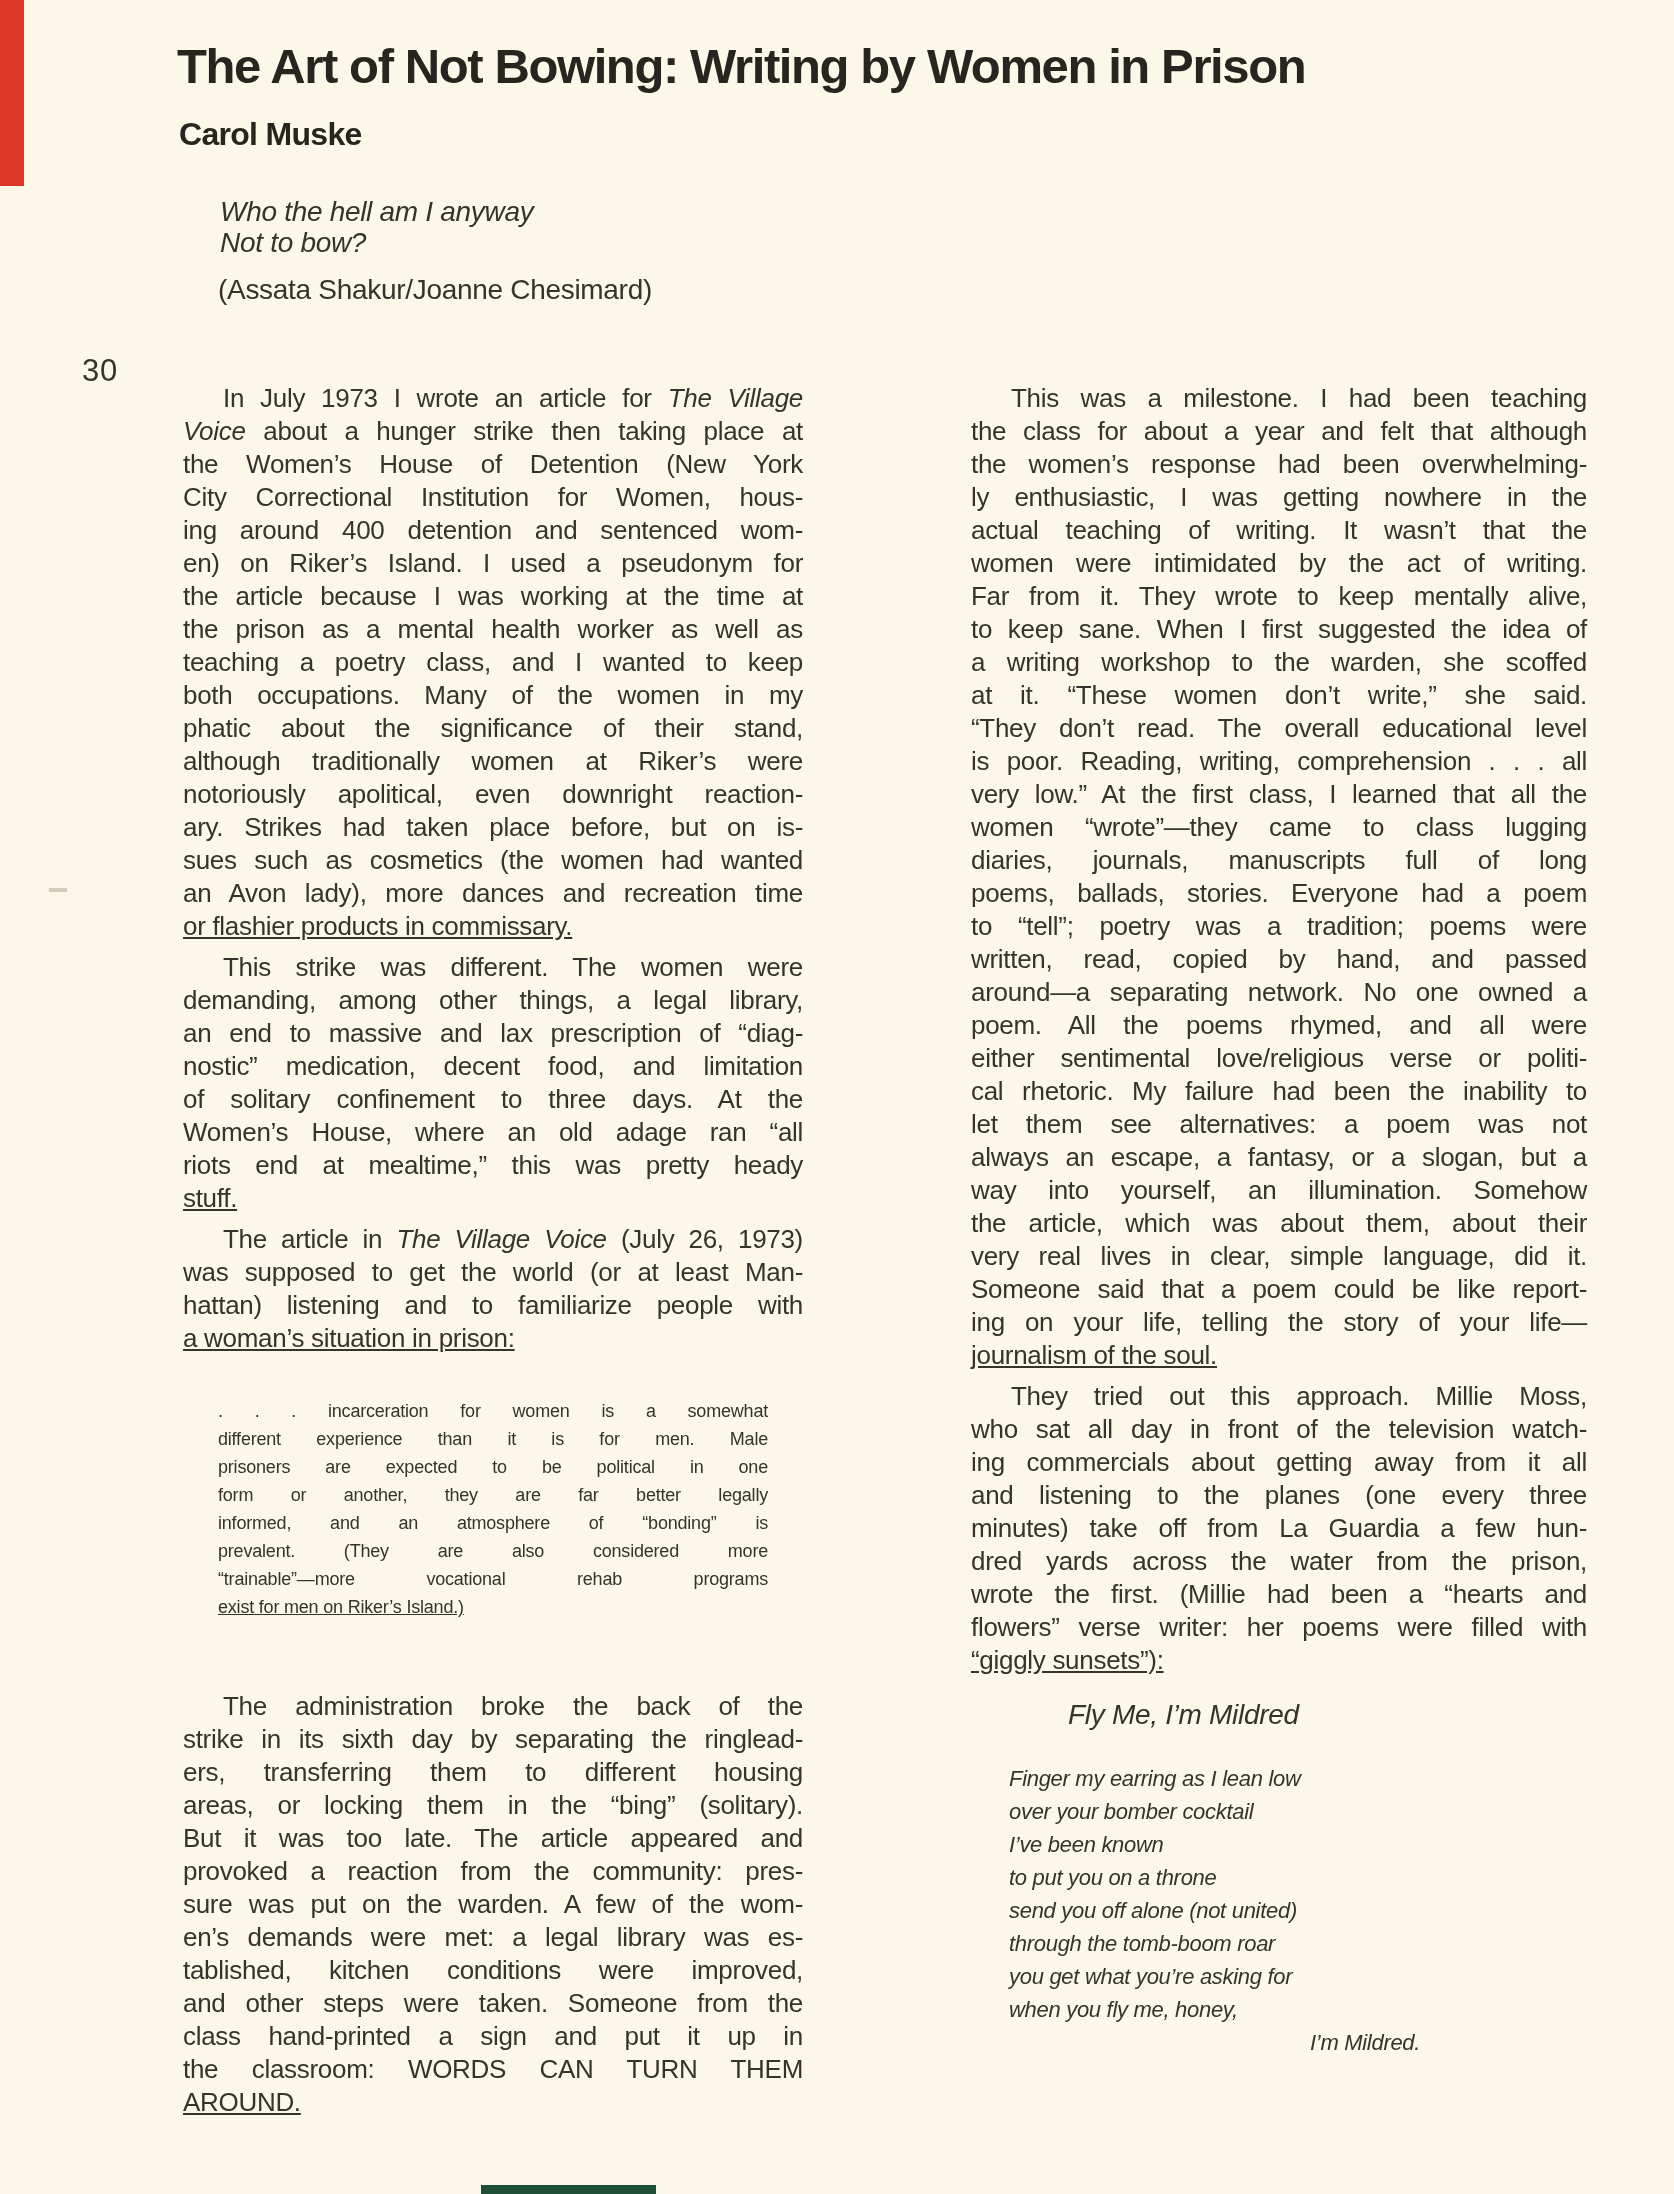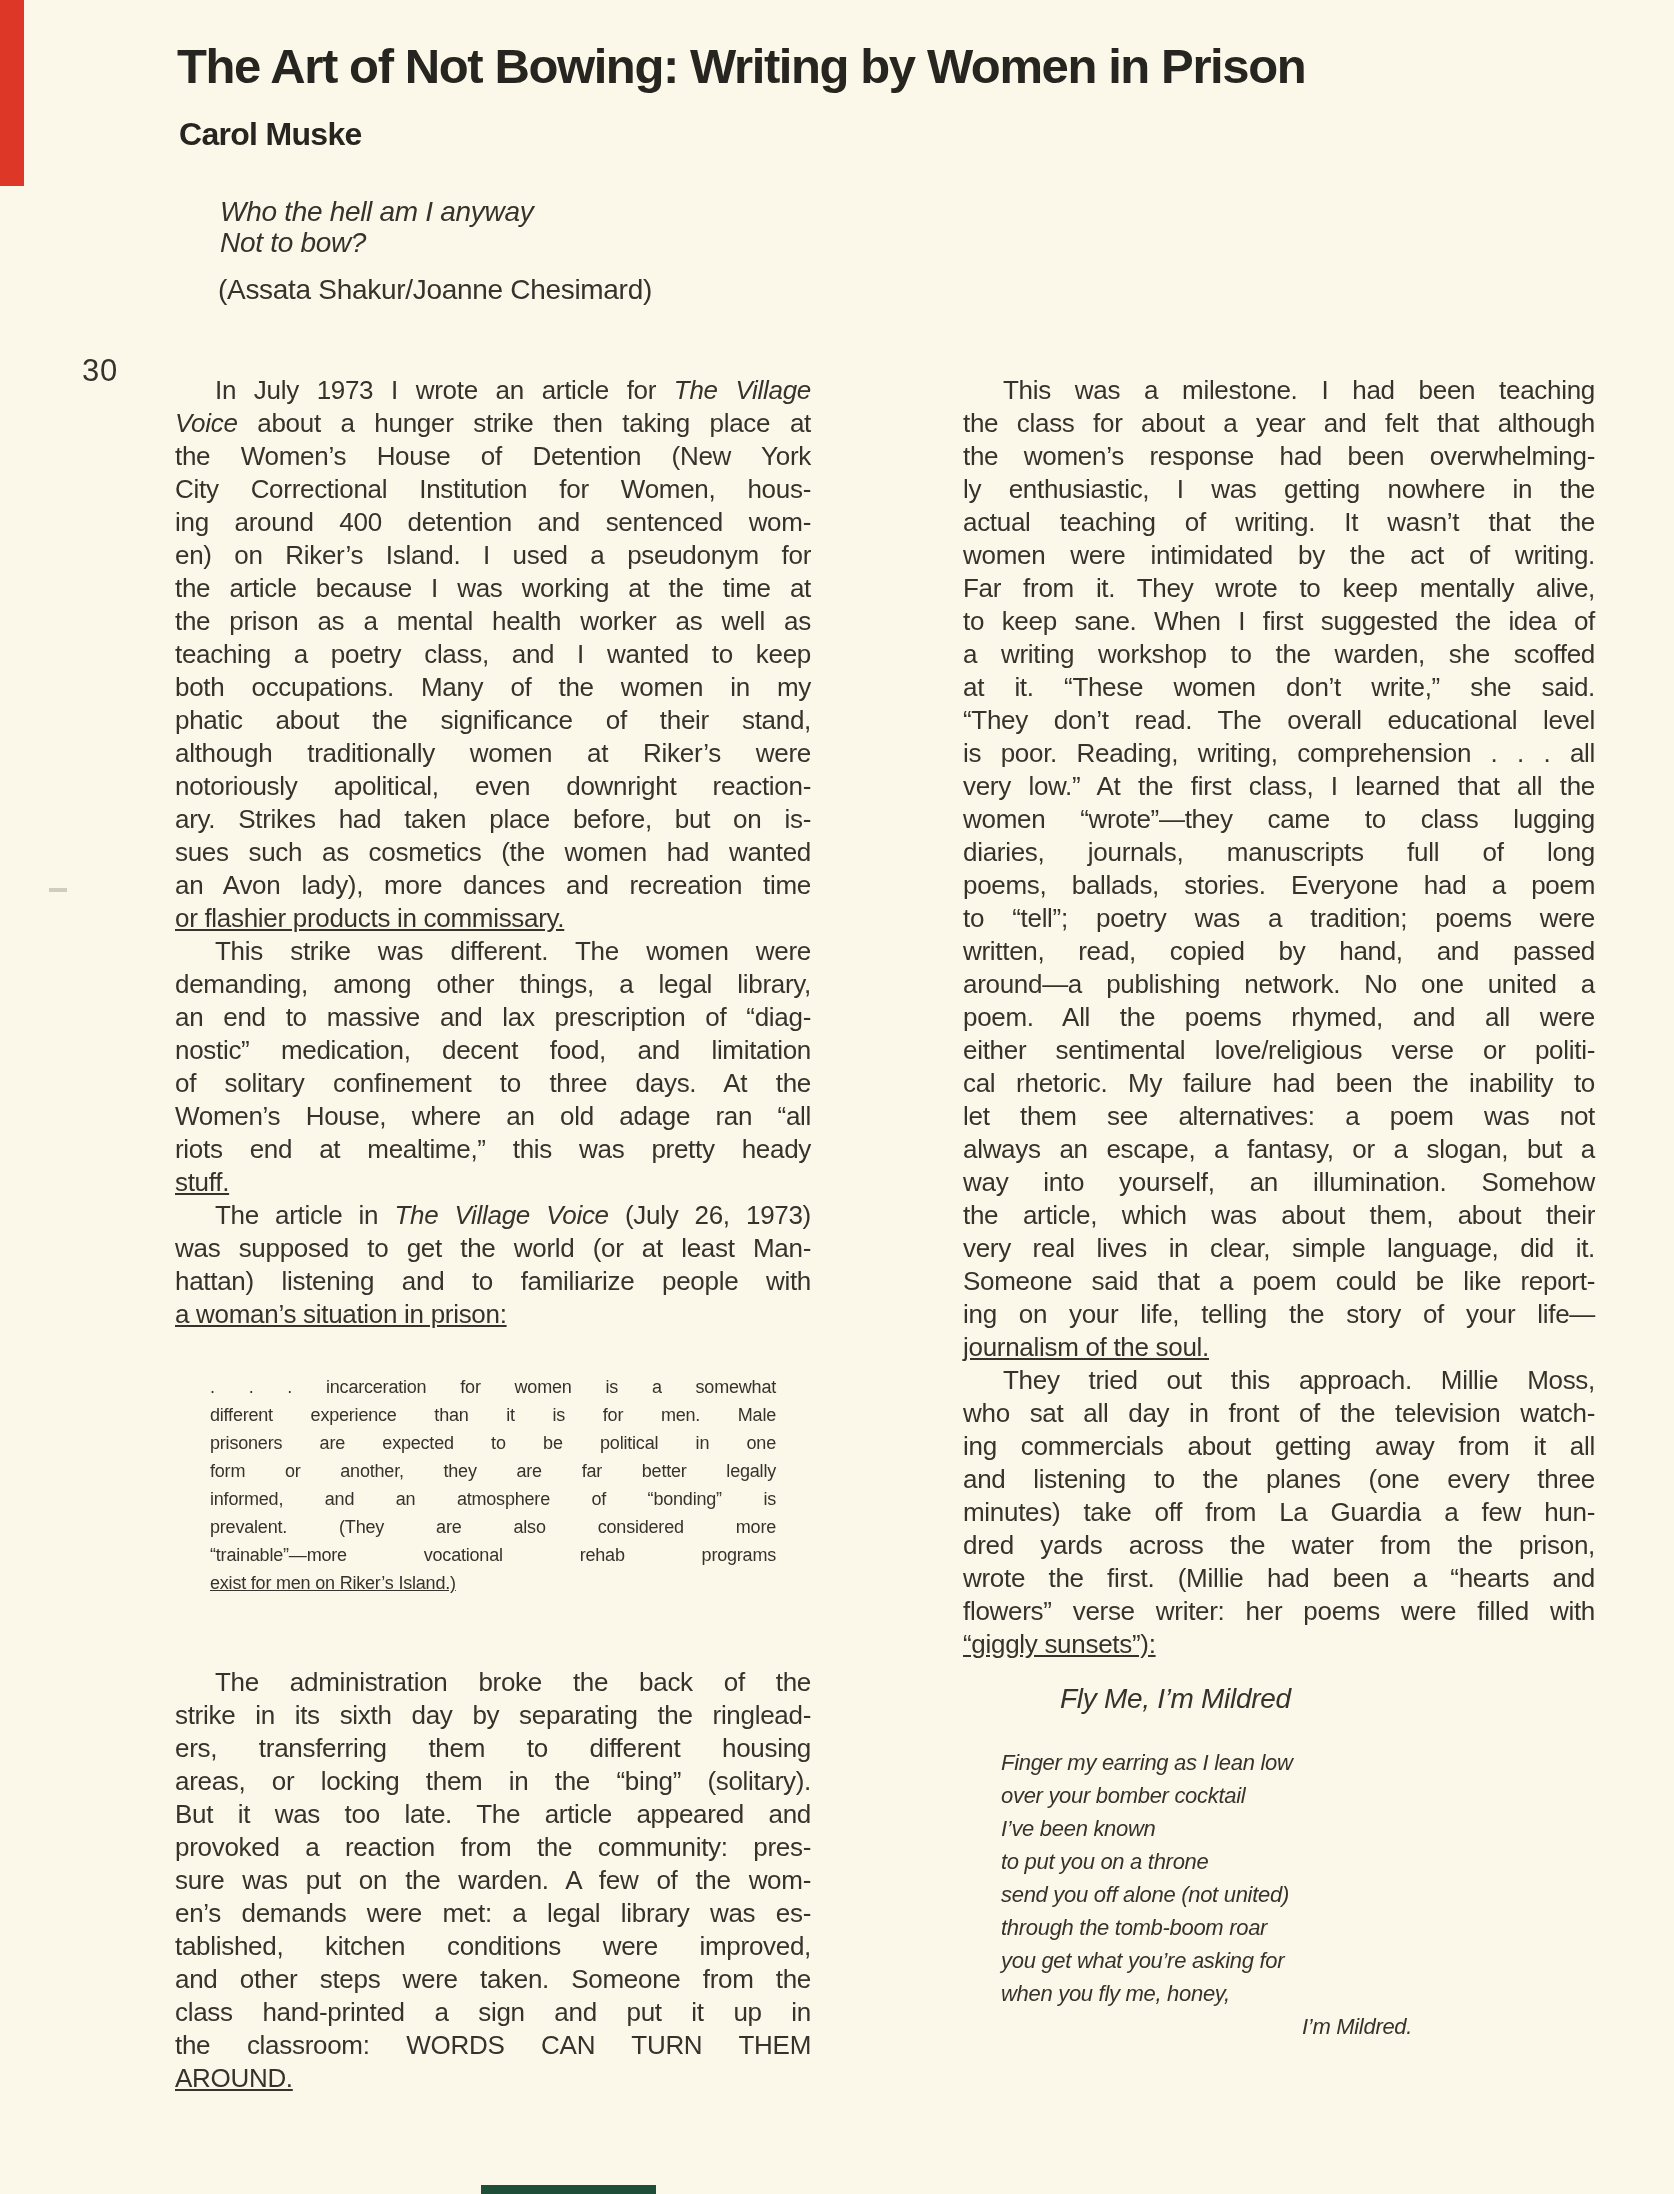--- a/index.html
+++ b/index.html
@@ -78,21 +78,21 @@
     position: absolute;
     top: 374px;
     width: 636px;
     font-size: 26px;
     line-height: 33px;
     letter-spacing: -0.3px;
   }
   .column.left  { left: 175px; }
   .column.right { left: 963px; width: 632px; }
 
-  .blk { margin: 0; }
+  .blk { margin: 8px; }
   .blk .jline {
     text-align: justify;
     text-align-last: justify;
   }
   .blk .jline.last { text-align-last: left; text-decoration: underline; }
   .blk.body .jline.first { text-indent: 40px; }
 
   .blk.quote {
     margin-top: 42px;
     padding: 0 35px;
@@ -213,21 +213,21 @@
         <div class="jline">a writing workshop to the warden, she scoffed</div>
         <div class="jline">at it. “These women don’t write,” she said.</div>
         <div class="jline">“They don’t read. The overall educational level</div>
         <div class="jline">is poor. Reading, writing, comprehension . . . all</div>
         <div class="jline">very low.” At the first class, I learned that all the</div>
         <div class="jline">women “wrote”—they came to class lugging</div>
         <div class="jline">diaries, journals, manuscripts full of long</div>
         <div class="jline">poems, ballads, stories. Everyone had a poem</div>
         <div class="jline">to “tell”; poetry was a tradition; poems were</div>
         <div class="jline">written, read, copied by hand, and passed</div>
-        <div class="jline">around—a publishing network. No one united a</div>
+        <div class="jline">around—a separating network. No one owned a</div>
         <div class="jline">poem. All the poems rhymed, and all were</div>
         <div class="jline">either sentimental love/religious verse or politi-</div>
         <div class="jline">cal rhetoric. My failure had been the inability to</div>
         <div class="jline">let them see alternatives: a poem was not</div>
         <div class="jline">always an escape, a fantasy, or a slogan, but a</div>
         <div class="jline">way into yourself, an illumination. Somehow</div>
         <div class="jline">the article, which was about them, about their</div>
         <div class="jline">very real lives in clear, simple language, did it.</div>
         <div class="jline">Someone said that a poem could be like report-</div>
         <div class="jline">ing on your life, telling the story of your life—</div>

